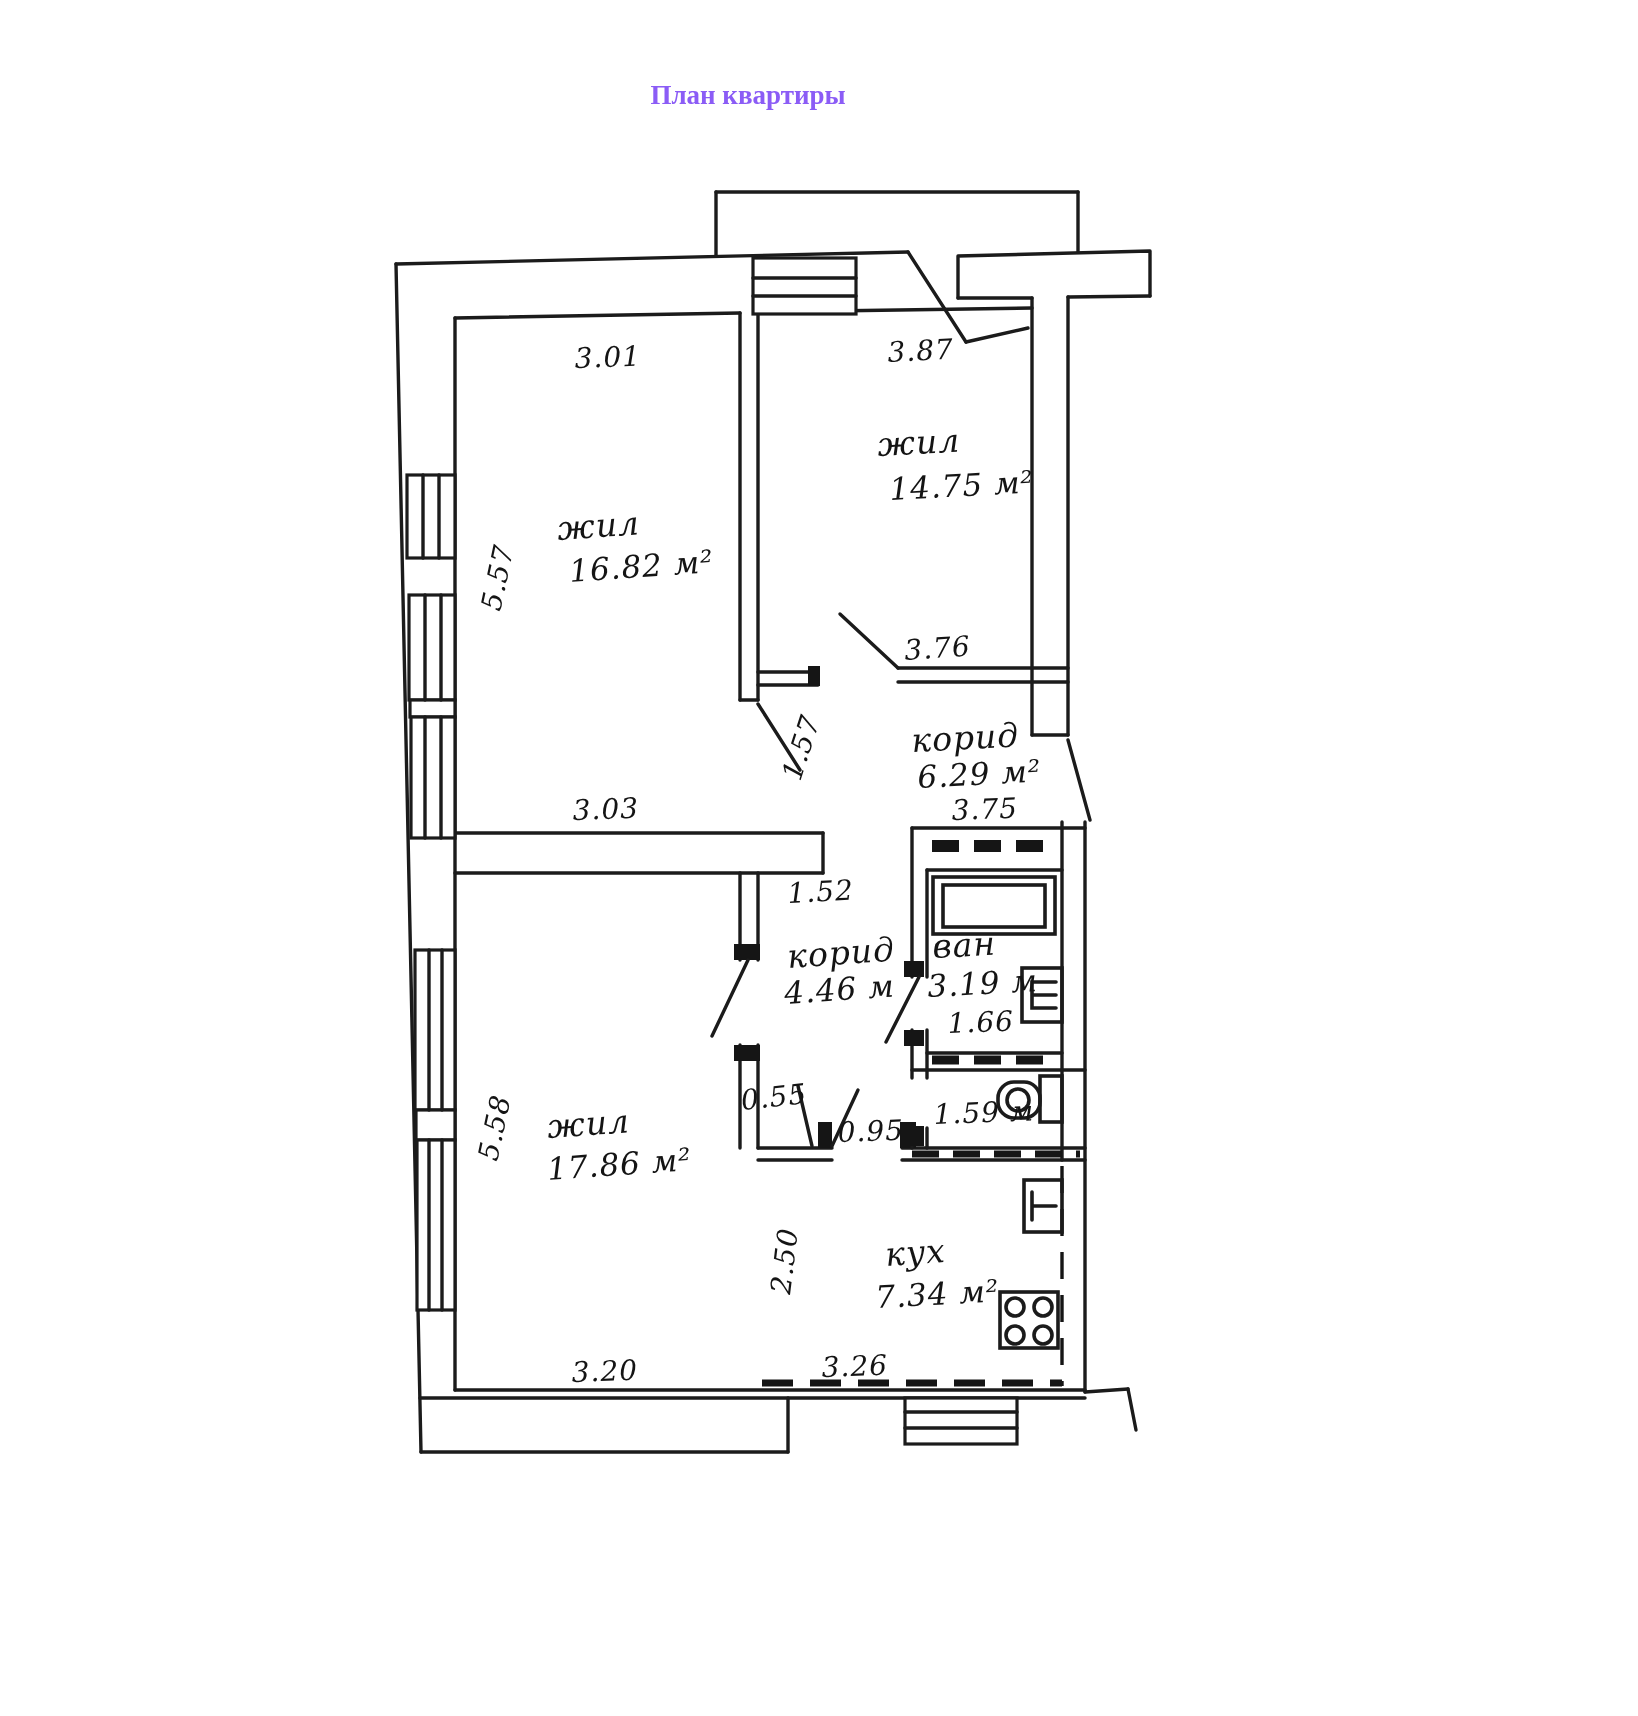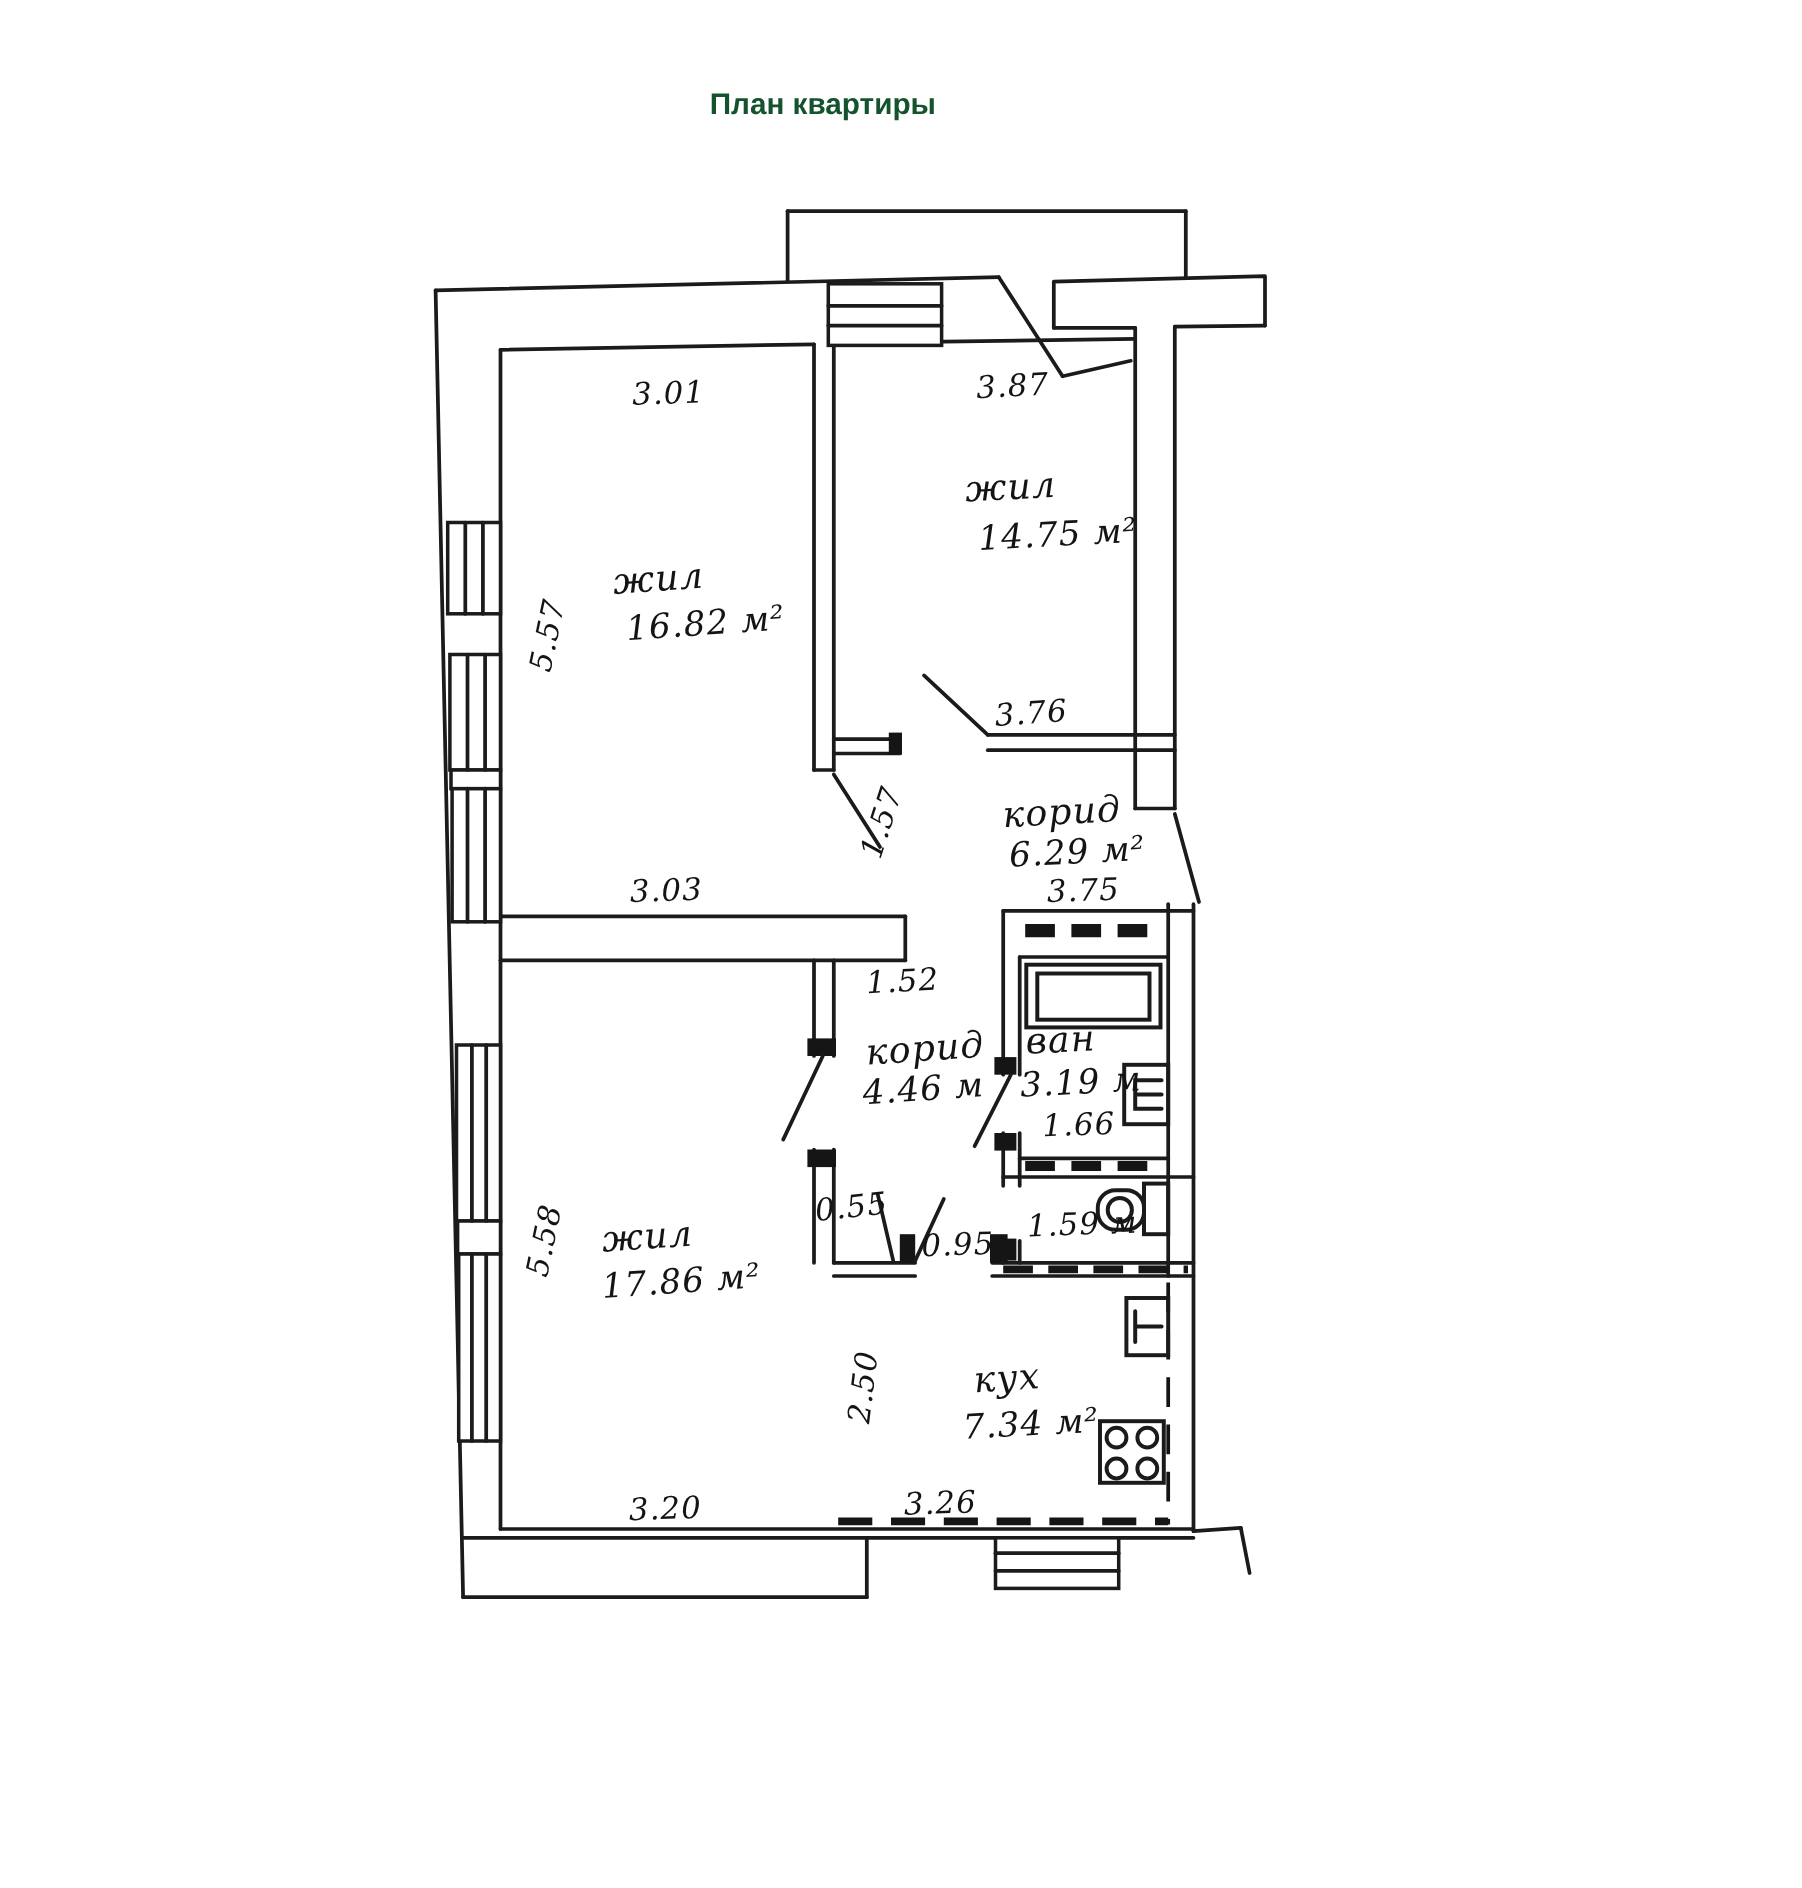--- a/index.html
+++ b/index.html
@@ -1,18 +1,18 @@
 <!DOCTYPE html>
 <html><head>
 <meta charset="utf-8">
 <style>
   html,body{margin:0;padding:0;background:#ffffff;}
   #stage{position:relative;width:1638px;height:1716px;background:#ffffff;overflow:hidden;}
   #plan-title{position:absolute;left:748px;top:80px;transform:translateX(-50%);
-    font-family:Liberation Sans, sans-serif;font-weight:bold;font-size:27px;color:#14532d;white-space:nowrap;}
+    font-family:Liberation Serif, serif;font-weight:bold;font-size:27px;color:#8b5cf6;white-space:nowrap;}
   svg{position:absolute;left:0;top:0;}
   .w{stroke:#1b1b1b;stroke-width:3.4;fill:none;stroke-linecap:round;stroke-linejoin:round;}
   .win{fill:#ffffff;stroke:#1b1b1b;stroke-width:3.2;}
   .fix{fill:none;stroke:#1b1b1b;stroke-width:3.6;stroke-linecap:round;}
   .jamb{fill:#151515;stroke:none;}
   .dashline{stroke:#151515;fill:none;}
   .hw{font-family:"DejaVu Serif",serif;font-style:italic;fill:#141414;letter-spacing:1px;}
   .hw-sm{font-size:28px;}
   .hw-md{font-size:31px;}
   .hw-lg{font-size:33px;}

